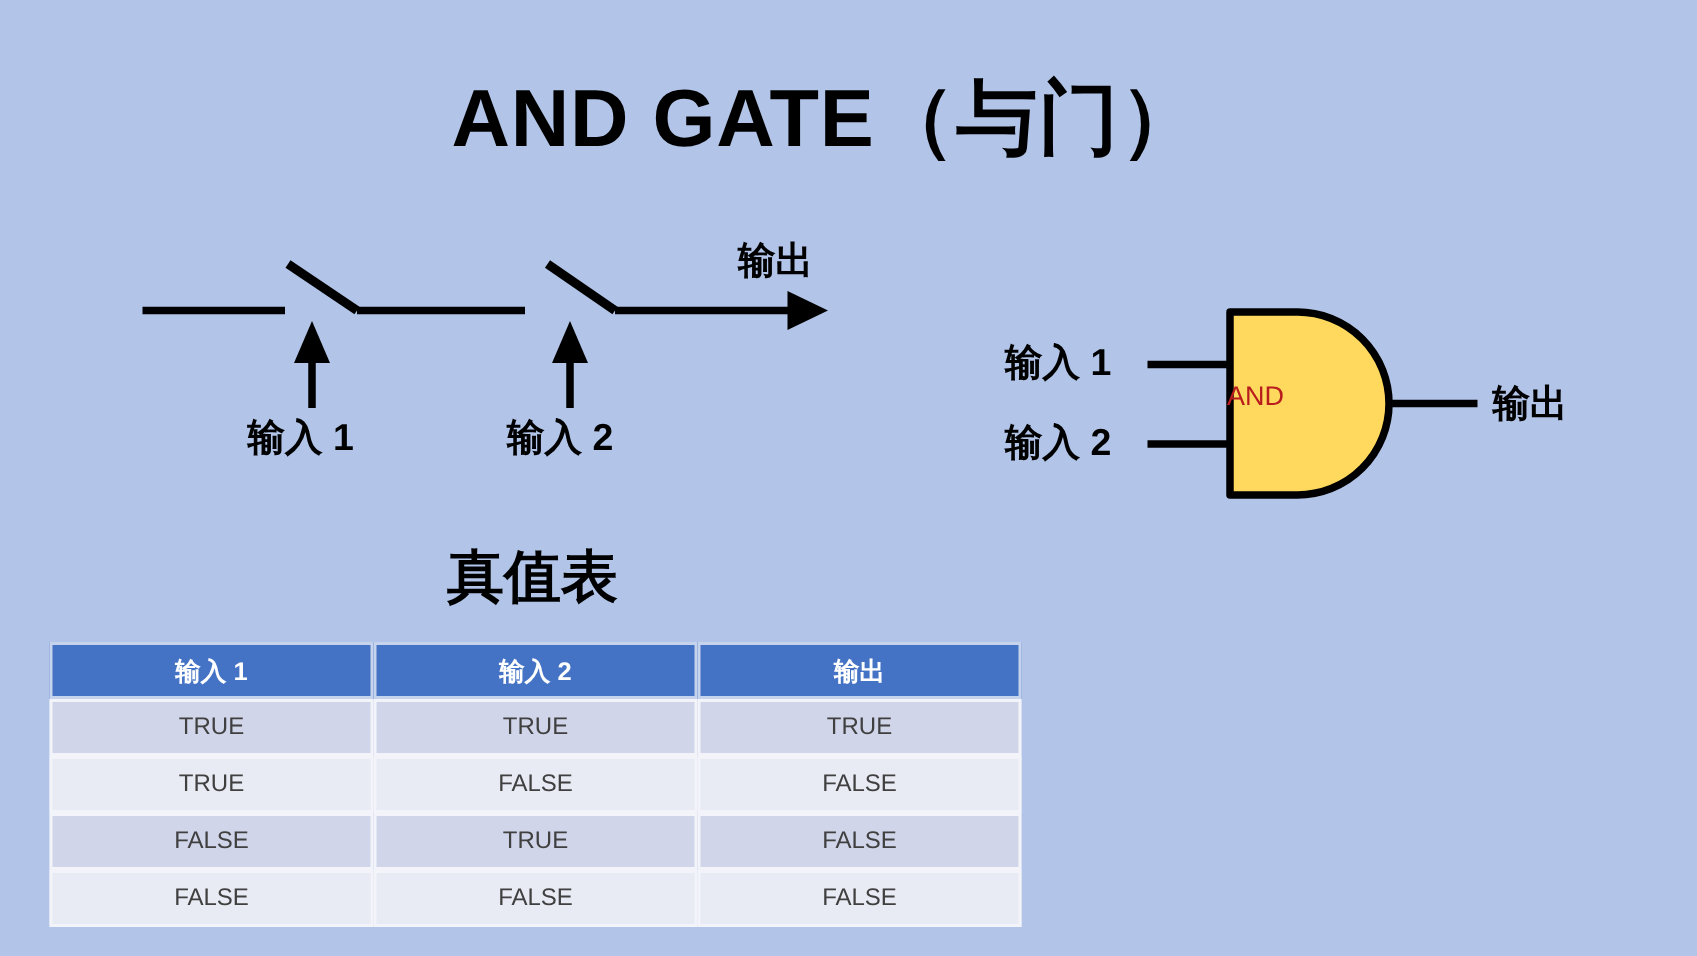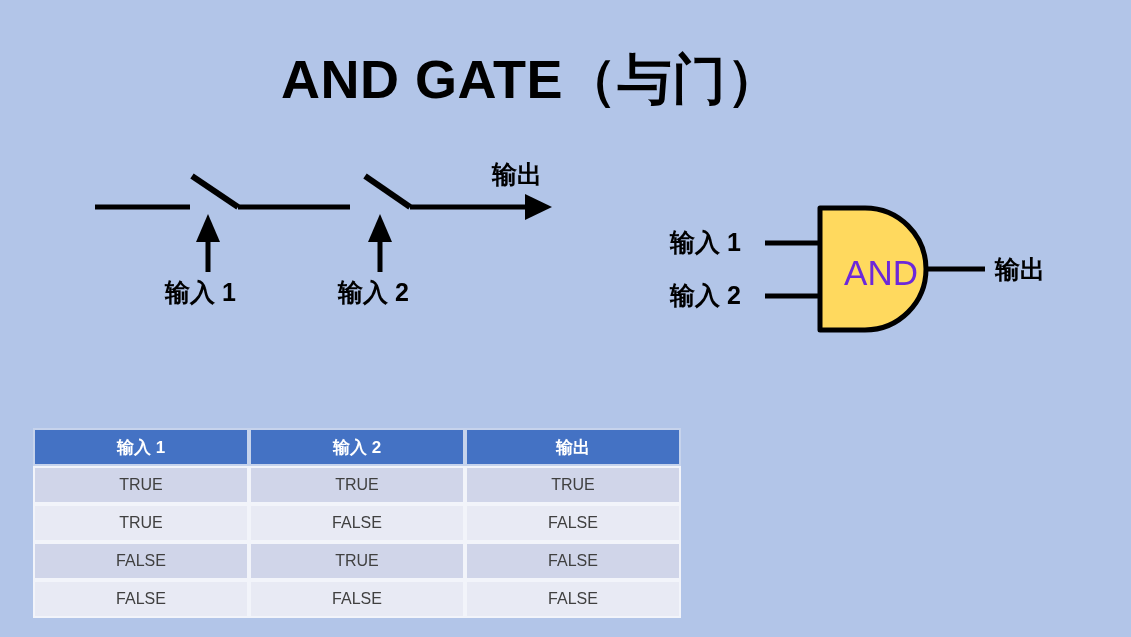--- a/index.html
+++ b/index.html
@@ -28,20 +28,21 @@
     left: 0;
     top: 52px;
     width: 1062px;
     text-align: center;
     font-size: 54px;
     font-weight: bold;
     color: #000000;
     letter-spacing: 0.5px;
     line-height: 1.0;
     white-space: nowrap;
+    padding-left: 20px;
   }
 
   
   #switch-diagram {
     position: absolute;
     left: 80px;
     top: 150px;
     width: 500px;
     height: 175px;
   }
@@ -74,24 +75,24 @@
     line-height: 1;
   }
   #gate-input1-label { left: 15px; top: 35px; }
   #gate-input2-label { left: 15px; top: 88px; }
   #gate-output-label { left: 340px; top: 62px; }
   #gate-body-text {
     position: absolute;
     left: 163px;
     top: 60px;
     width: 100px;
-    text-align: right;
-    font-size: 35px;
+    text-align: left;
+    font-size: 18px;
     font-weight: normal;
-    color: #6d28d9;
+    color: #b91c1c;
     line-height: 1;
   }
 
   
   #truth-table-title {
     position: absolute;
     left: 170px;
     top: 366px;
     width: 370px;
     text-align: center;
@@ -180,20 +181,21 @@
       <path d="M 165 13 L 210 13 A 61 61 0 0 1 210 135 L 165 135 Z" fill="#ffd95e" stroke="#000000" stroke-width="5" stroke-linejoin="round"></path>
 
       <line x1="271" y1="74" x2="330" y2="74" stroke="#000000" stroke-width="5"></line>
     </svg>
     <div class="gate-label" id="gate-input1-label">输入 1</div>
     <div class="gate-label" id="gate-input2-label">输入 2</div>
     <div class="gate-label" id="gate-output-label">输出</div>
     <div id="gate-body-text">AND</div>
   </div>
 
+  <div id="truth-table-title">真值表</div>
 
   <table id="truth-table">
     <colgroup>
       <col class="col-in1">
         <col class="col-in2">
         <col class="col-out">
     </colgroup>
     <thead>
       <tr>
         <th>输入 1</th>

